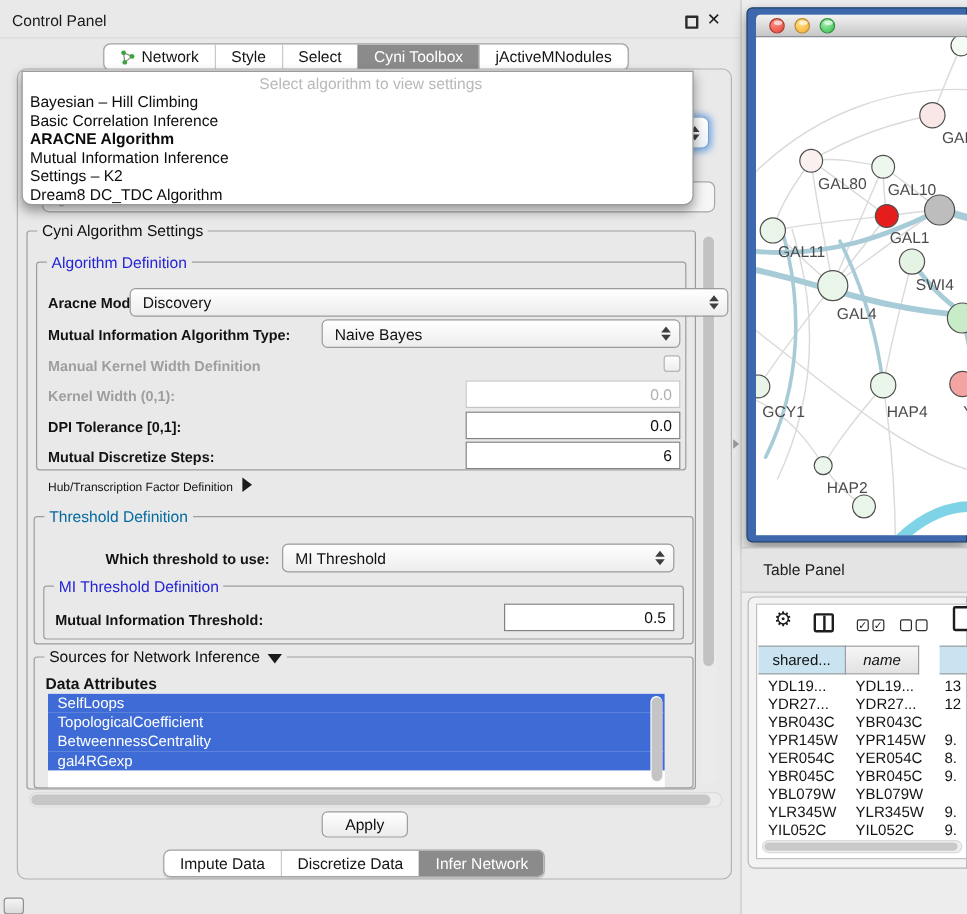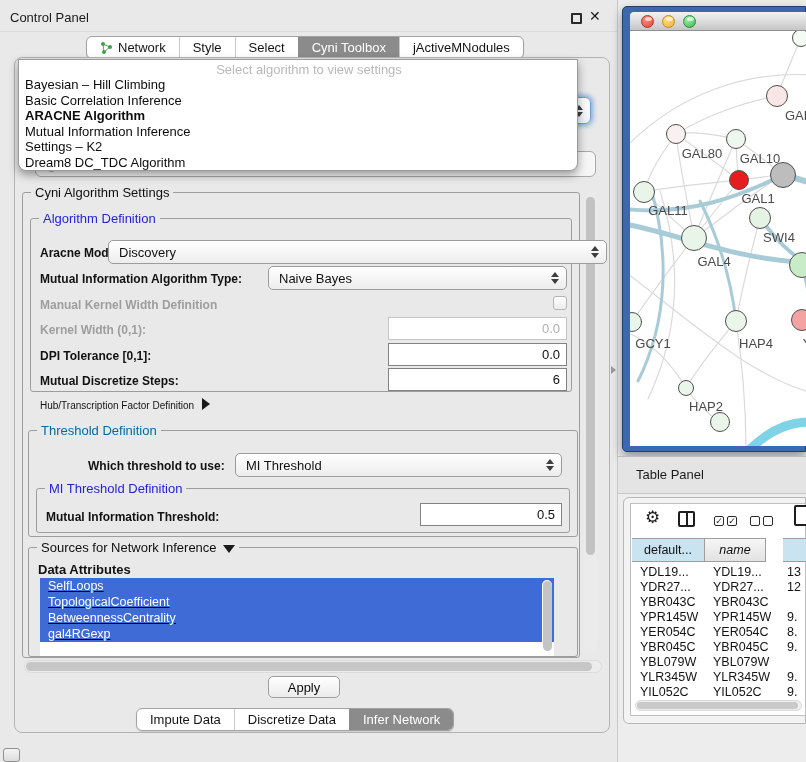--- a/index.html
+++ b/index.html
@@ -49,21 +49,21 @@
 
   .field { position:absolute; background:#fff; border:1px solid #828282; font-size:13px; color:#0e0e0e; display:flex; align-items:center; justify-content:flex-end; padding-right:6px; }
   .field.dis { border-color:#c5c5c5; color:#b0b0b0; }
 
   #manual-checkbox { left:553px; top:296px; width:14px; height:14px; border:1px solid #b5b5b5; border-radius:3px; background:linear-gradient(#ffffff,#ececec); }
 
   #hub-row { left:40px; top:398px; font-size:10px; color:#141414; }
   .tri-right { display:inline-block; width:0; height:0; border-top:6px solid transparent; border-bottom:6px solid transparent; border-left:8px solid #1a1a1a; margin-left:8px; vertical-align:-1px; }
   .tri-dn-big { display:inline-block; width:0; height:0; border-left:6px solid transparent; border-right:6px solid transparent; border-top:8px solid #1a1a1a; margin-left:6px; vertical-align:-1px; }
 
-  #attr-list { left:40px; top:578px; width:514px; height:78px; background:#fff; overflow:hidden;text-decoration:underline; }
+  #attr-list { left:40px; top:578px; width:514px; height:78px; background:#fff; overflow:hidden; }
   .attr-item { height:16px; line-height:16px; background:#3e6bd5; color:#fff; font-size:12.5px; padding-left:8px; white-space:nowrap; }
   #attr-scroll { left:542px; top:580px; width:10px; height:74px; background:#fdfdfd; border-radius:5px; }
   #attr-thumb { position:absolute; left:0.5px; top:1px; width:9px; height:70px; background:#c4c4c4; border-radius:5px; }
 
   #settings-vscroll { left:584px; top:193px; width:13px; height:460px; background:#ebebeb; border-radius:6px; }
   #settings-vthumb { position:absolute; left:2px; top:4px; width:9px; height:358px; background:#c2c2c2; border-radius:5px; }
   #hscroll { left:24px; top:660px; width:578px; height:13px; background:#ececec; border:1px solid #dcdcdc; border-radius:7px; }
   #hthumb { position:absolute; left:1px; top:1px; width:566px; height:9px; background:#c6c6c6; border-radius:5px; }
 
   #apply-btn { left:268px; top:676px; width:72px; height:22px; background:linear-gradient(#ffffff,#ebebeb); border:1px solid #9e9e9e; border-radius:5px; font-size:13px; color:#0d0d0d; display:flex; align-items:center; justify-content:center; }
@@ -305,21 +305,21 @@
 
 <div class="abs" id="gear-icon">⚙</div>
 <div class="abs" id="col-icon"></div>
 <div class="abs cb" style="left:714px; top:516px;">✓</div>
 <div class="abs cb" style="left:727px; top:516px;">✓</div>
 <div class="abs cb" style="left:750px; top:516px;"></div>
 <div class="abs cb" style="left:763px; top:516px;"></div>
 <div class="abs" id="doc-icon"></div>
 
 <div id="table-head">
-    <div class="thcell th-blue" style="left: 632px; width: 73px;">default...</div>
+    <div class="thcell th-blue" style="left: 632px; width: 73px;">shared...</div>
     <div class="thcell th-gray" style="left: 705px; width: 61px; font-style: italic;">name</div>
     <div class="thcell th-blue" style="left: 783px; width: 24px;"></div>
   </div>
 <div id="table-rows">
     <div class="trow-cell" style="left: 640px; top: 565px;">YDL19...</div>
     <div class="trow-cell" style="left: 713px; top: 565px;">YDL19...</div>
     <div class="trow-cell" style="left: 787px; top: 565px;">13</div>
     <div class="trow-cell" style="left: 640px; top: 580px;">YDR27...</div>
     <div class="trow-cell" style="left: 713px; top: 580px;">YDR27...</div>
     <div class="trow-cell" style="left: 787px; top: 580px;">12</div>

